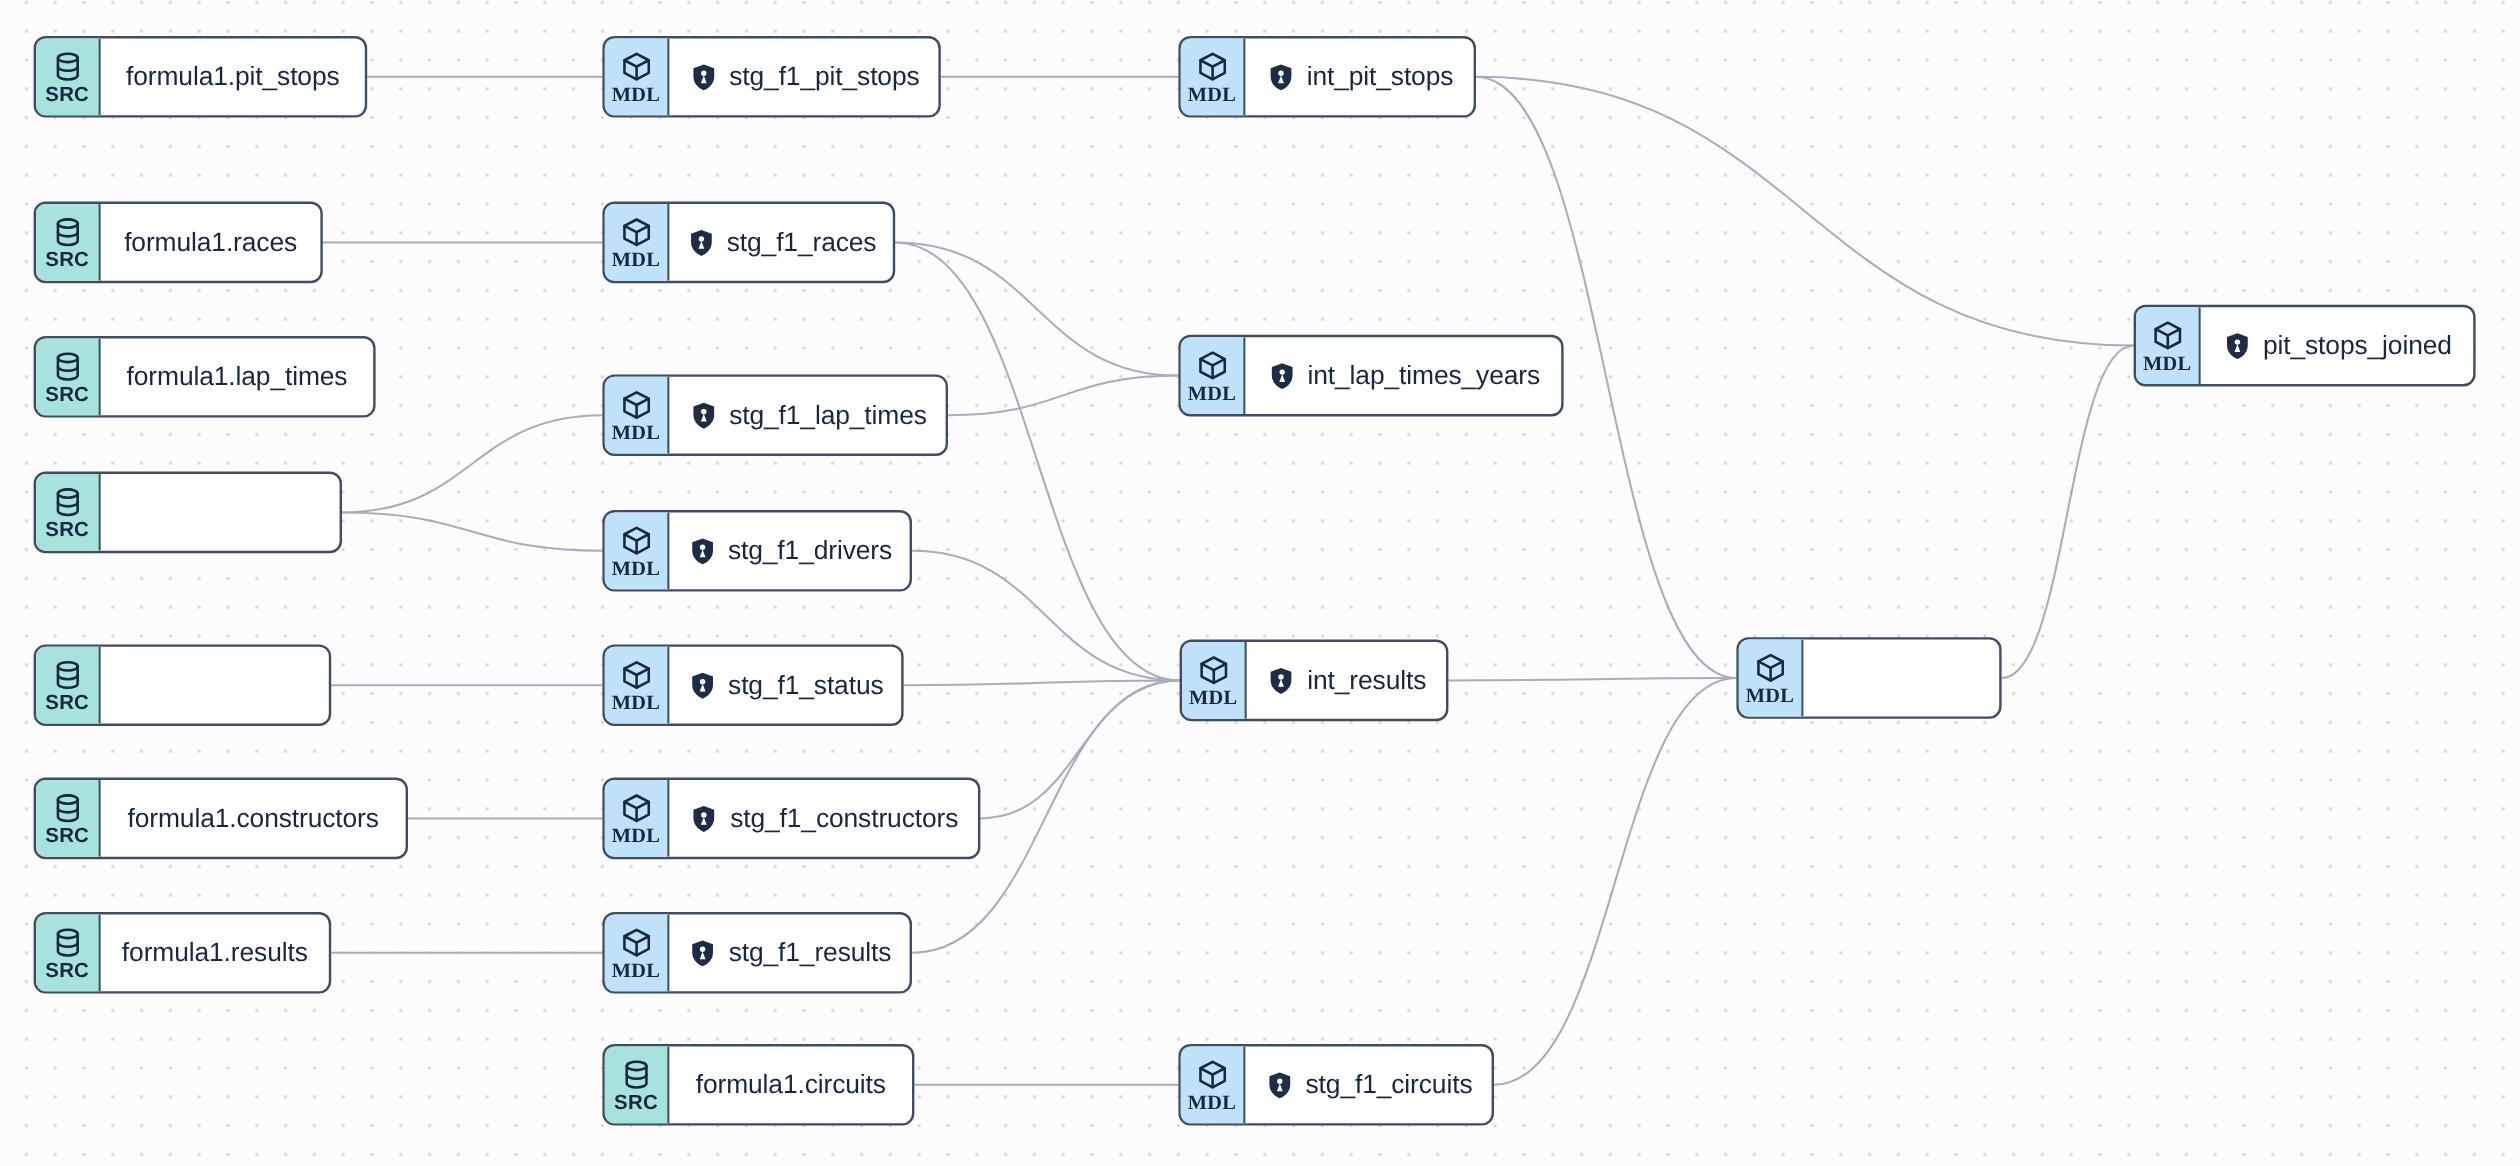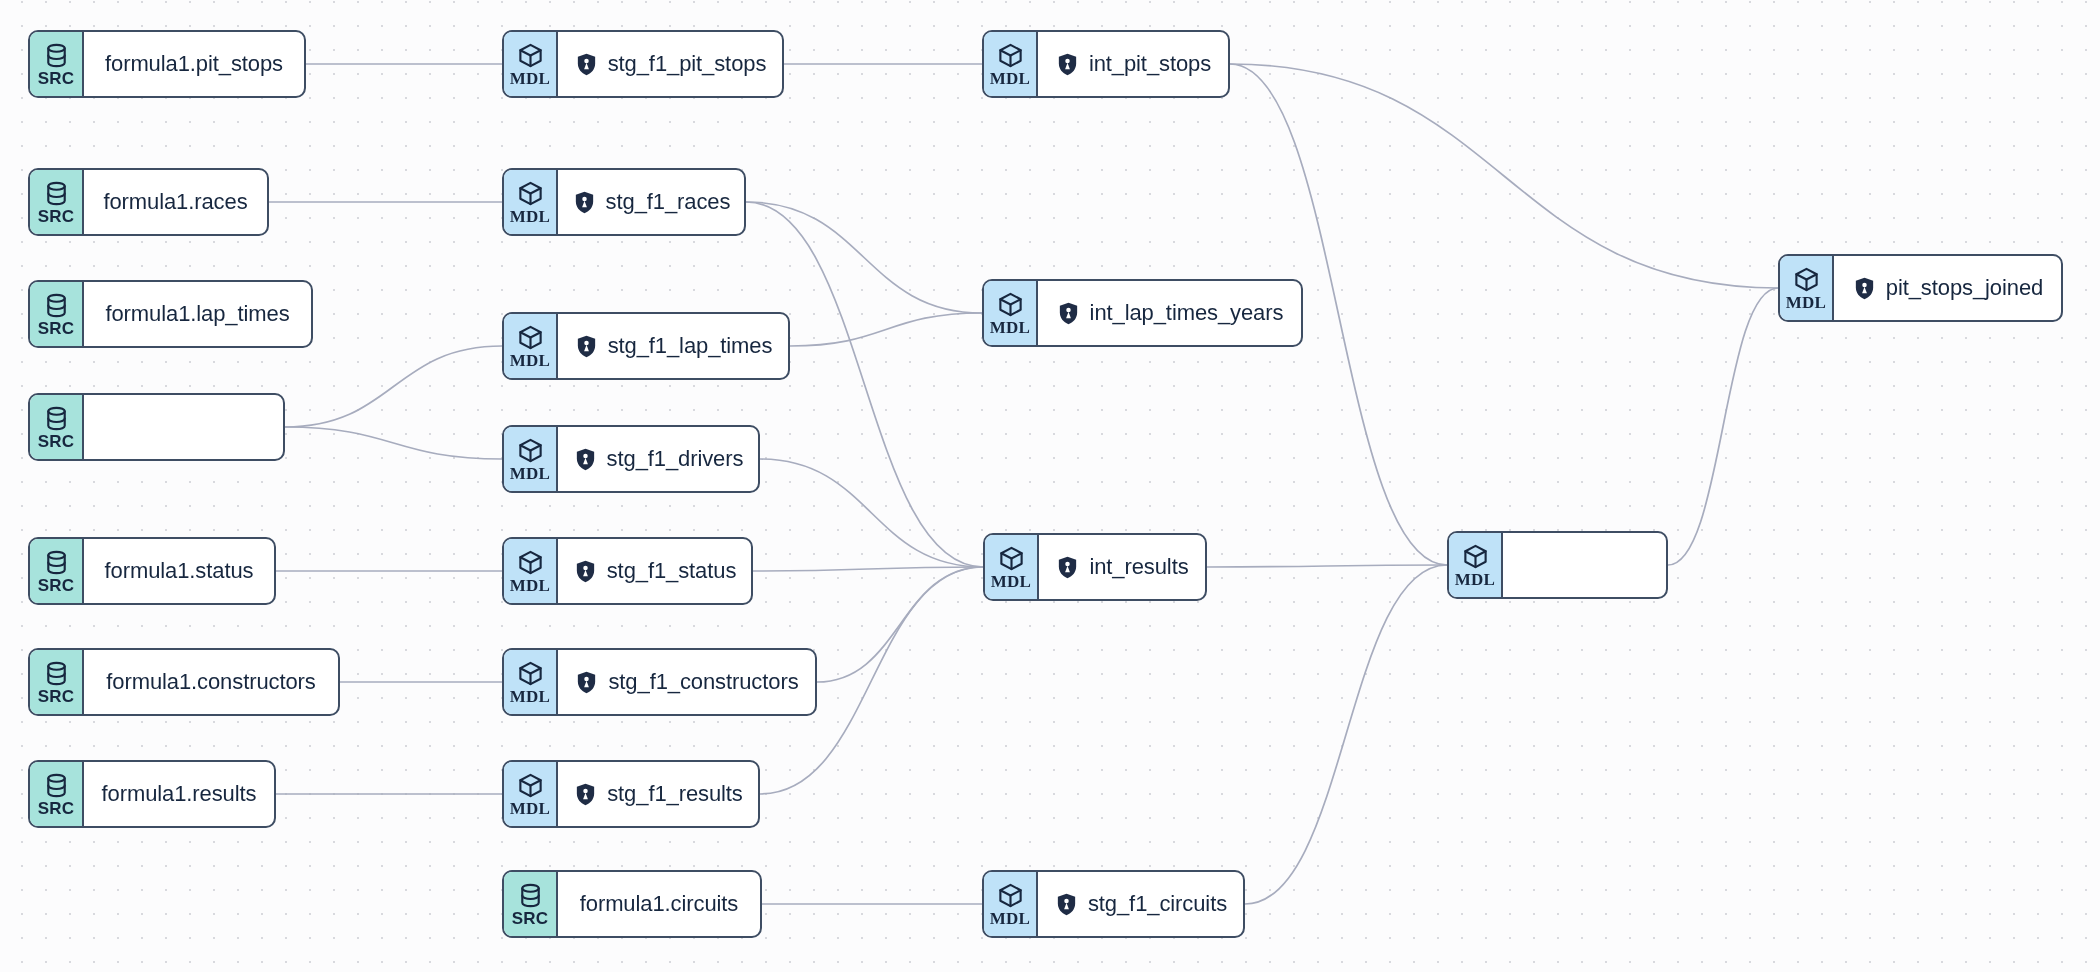--- a/index.html
+++ b/index.html
@@ -134,23 +134,20 @@
     </div>
     <div class="node" style="left: 28px; top: 537px; width: 248px;">
       <div class="badge src">
         <svg viewBox="0 0 24 24" fill="none" stroke="#17273f" stroke-width="1.9" stroke-linecap="round">
           <ellipse cx="12" cy="5.6" rx="7.3" ry="3.1"></ellipse>
           <path d="M4.7 5.6v12.8c0 1.71 3.27 3.1 7.3 3.1s7.3-1.39 7.3-3.1V5.6"></path>
           <path d="M4.7 12c0 1.71 3.27 3.1 7.3 3.1s7.3-1.39 7.3-3.1"></path>
         </svg>
         <span class="badge-label">SRC</span>
       </div>
-      <div class="body">
-        <span class="node-label">formula1.status</span>
-      </div>
     </div>
     <div class="node" style="left: 28px; top: 648px; width: 312px;">
       <div class="badge src">
         <svg viewBox="0 0 24 24" fill="none" stroke="#17273f" stroke-width="1.9" stroke-linecap="round">
           <ellipse cx="12" cy="5.6" rx="7.3" ry="3.1"></ellipse>
           <path d="M4.7 5.6v12.8c0 1.71 3.27 3.1 7.3 3.1s7.3-1.39 7.3-3.1V5.6"></path>
           <path d="M4.7 12c0 1.71 3.27 3.1 7.3 3.1s7.3-1.39 7.3-3.1"></path>
         </svg>
         <span class="badge-label">SRC</span>
       </div>

